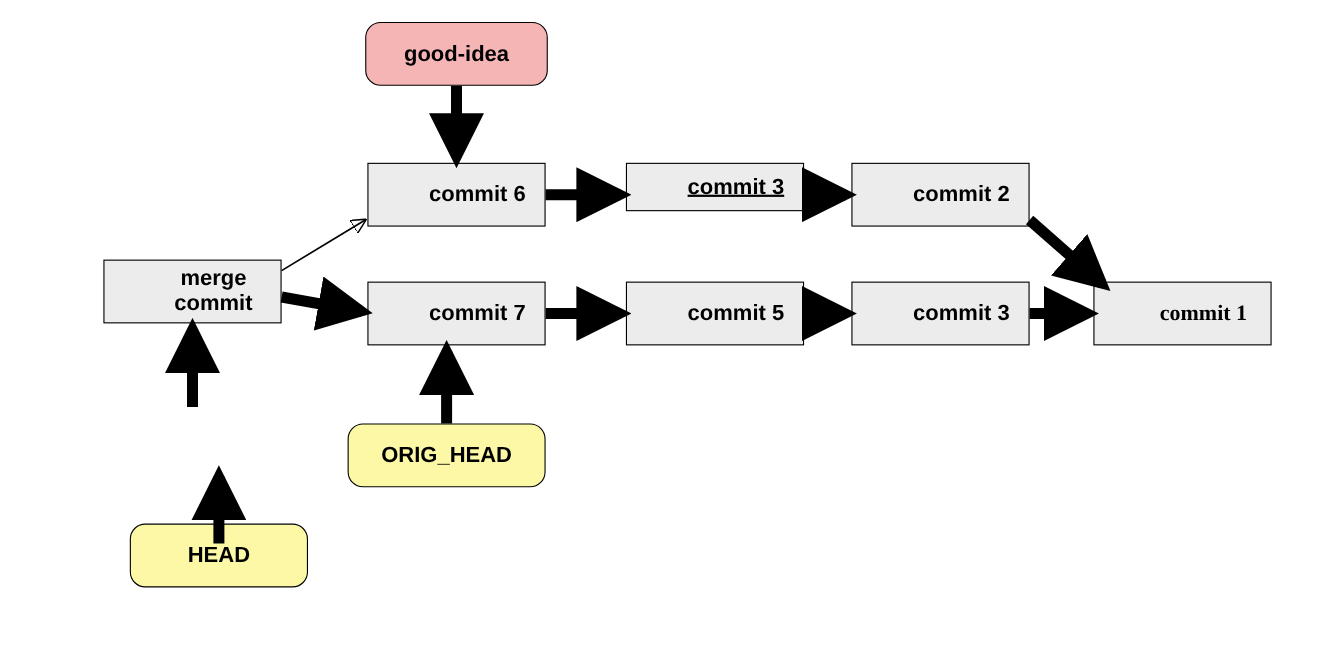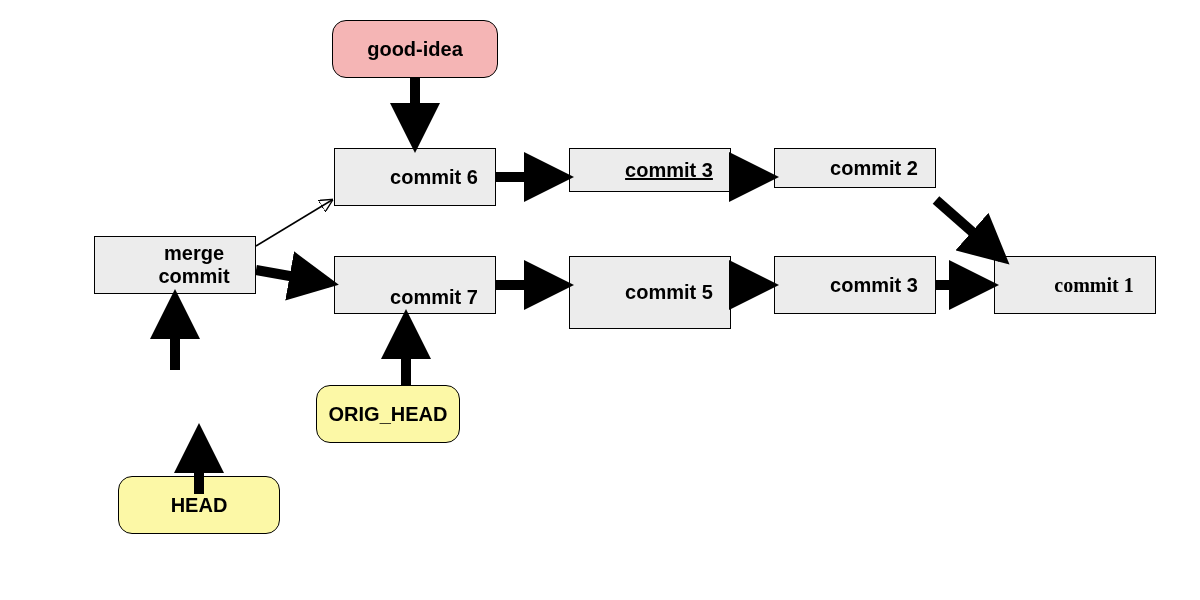--- a/index.html
+++ b/index.html
@@ -50,47 +50,47 @@
   </div>
 
   <div class="node commit" style="left:300px; top:148px; width:162px; height:58px;">
     <span>commit 6</span>
   </div>
 
   <div class="node commit" style="left:535px; top:148px; width:162px; height:44px;text-decoration:underline;">
     <span>commit 3</span>
   </div>
 
-  <div class="node commit" style="left:740px; top:148px; width:162px; height:40px;justify-content:center;">
+  <div class="node commit" style="left:740px; top:148px; width:162px; height:58px;justify-content:center;">
     <span>commit 2</span>
   </div>
 
   <div class="node commit" style="left:60px; top:236px; width:162px; height:58px;">
     <span>merge
 commit</span>
   </div>
 
-  <div class="node commit" style="left:300px; top:256px; width:162px; height:58px;align-items:flex-end;">
+  <div class="node commit" style="left:300px; top:256px; width:162px; height:58px;">
     <span>commit 7</span>
   </div>
 
-  <div class="node commit" style="left:535px; top:256px; width:162px; height:73px;">
+  <div class="node commit" style="left:535px; top:256px; width:162px; height:58px;">
     <span>commit 5</span>
   </div>
 
   <div class="node commit" style="left:740px; top:256px; width:162px; height:58px;">
     <span>commit 3</span>
   </div>
 
   <div class="node commit" style="left:960px; top:256px; width:162px; height:58px;font-family:Liberation Serif, serif;">
     <span>commit 1</span>
   </div>
 
 
-  <div class="node ref" style="left:282px; top:385px; width:144px; height:58px;">
+  <div class="node ref" style="left:282px; top:385px; width:180px; height:58px;">
     <span>ORIG_HEAD</span>
   </div>
 
   <div class="node ref" style="left:84px; top:476px; width:162px; height:58px;">
     <span>HEAD</span>
   </div>
 
   <svg class="overlay" viewBox="0 0 1200 600">
     <defs>
       <marker id="arrow-big" viewBox="0 0 10 10" refX="8" refY="5" markerWidth="5" markerHeight="5" orient="auto-start-reverse">

